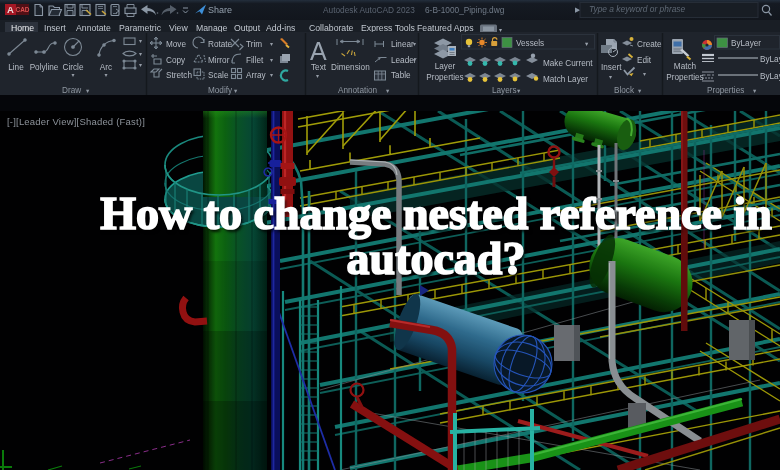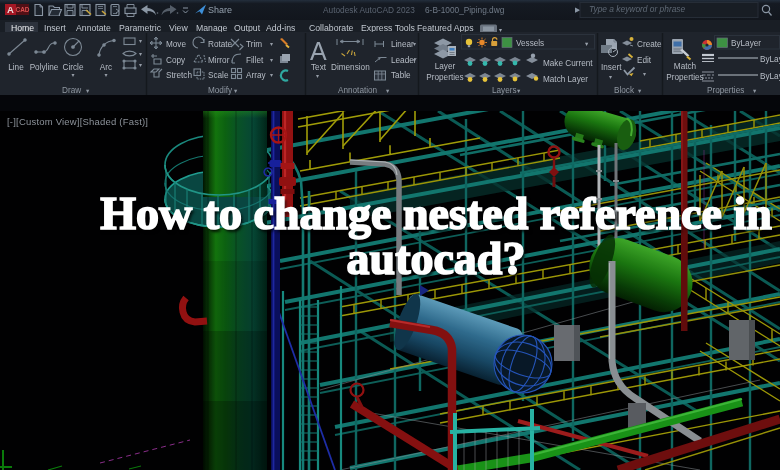--- a/index.html
+++ b/index.html
@@ -545,16 +545,16 @@
       <rect x="280.5" y="78" width="14" height="5" fill="#8f1010"></rect>
       <path d="M186 187 q-5 6 -3 14 q2 9 12 10 l12 -1" fill="none" stroke="#a51414" stroke-width="7"></path>
 
       <path d="M420 174 l9 5.5 l-9 5.5 z" fill="#1a2a90"></path>
       <path d="M129 358 l12 -3" stroke="#0c8a0c" stroke-width="1" fill="none"></path>
 
       <path d="M3 339 V359 M0 356 H12" stroke="#0c8a0c" stroke-width="2" fill="none"></path>
       <path d="M48 359 l14 -4" stroke="#0c8a0c" stroke-width="1.2" fill="none"></path>
       <rect x="0" y="0" width="780" height="359" fill="#000" opacity="0.11"></rect>
     </svg>
-    <div id="vplabel">[-][Custom View][Shaded (Fast)]</div>
+    <div id="vplabel">[-][Leader View][Shaded (Fast)]</div>
     <div id="overlay">How to change nested reference in<br>autocad?</div>
   </div>
 </div>
 
 </body></html>

